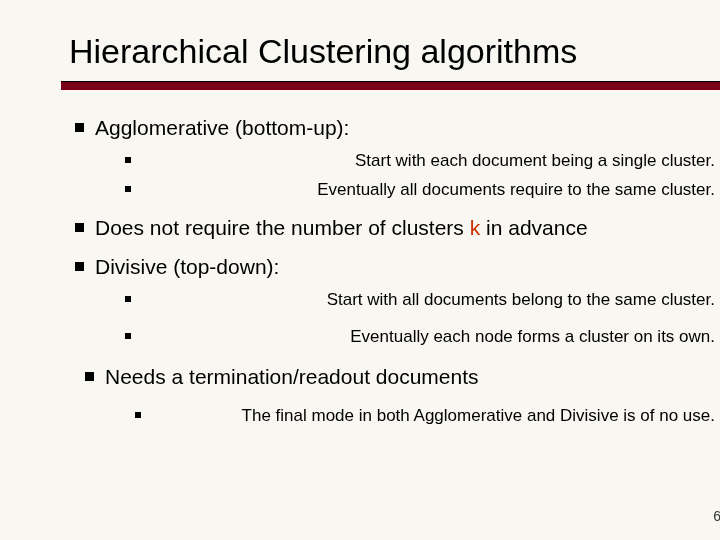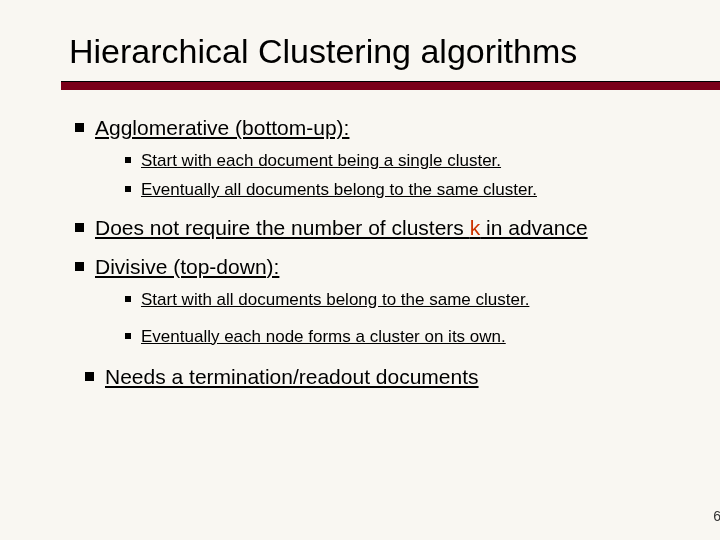--- a/index.html
+++ b/index.html
@@ -34,21 +34,20 @@
     list-style: none;
     margin: 0;
     padding: 0 6px 0 6px;
   }
   ul.top > li {
     position: relative;
     padding-left: 28px;
     margin-bottom: 10px;
     font-size: 21px;
     line-height: 1.35;
-    text-decoration: underline;
   }
   ul.top > li::before {
     content: "";
     position: absolute;
     left: 8px;
     top: 9px;
     width: 9px;
     height: 9px;
     background: #000;
   }
@@ -56,20 +55,21 @@
     list-style: none;
     margin: 8px 0 12px 0;
     padding: 0 0 0 28px;
   }
   ul.sub > li {
     position: relative;
     padding-left: 18px;
     margin-bottom: 6px;
     font-size: 17px;
     line-height: 1.35;
+    text-align: right;
   }
   ul.sub > li::before {
     content: "";
     position: absolute;
     left: 2px;
     top: 7px;
     width: 6px;
     height: 6px;
     background: #000;
   }
@@ -93,36 +93,39 @@
 <div class="slide">
   <div class="title">Hierarchical Clustering algorithms</div>
   <div class="rule"></div>
 
   <ul class="top">
 
     <li>
       <span>Agglomerative (bottom-up):</span>
       <ul class="sub">
         <li>Start with each document being a single cluster.</li>
-        <li>Eventually all documents belong to the same cluster.</li>
+        <li>Eventually all documents require to the same cluster.</li>
       </ul>
     </li>
 
     <li>
       <span>Does not require the number of clusters </span><span class="k">k</span><span> in advance</span>
     </li>
 
     <li>
       <span>Divisive (top-down):</span>
       <ul class="sub spaced">
         <li>Start with all documents belong to the same cluster.</li>
         <li>Eventually each node forms a cluster on its own.</li>
       </ul>
     </li>
 
     <li style="margin-top:14px; margin-left:10px;">
       <span>Needs a termination/readout documents</span>
+      <ul class="sub" style="margin-top:14px;">
+        <li>The final mode in both Agglomerative and Divisive is of no use.</li>
+      </ul>
     </li>
 
   </ul>
 
   <div class="pagenum">6</div>
 </div>
 
 </body></html>

